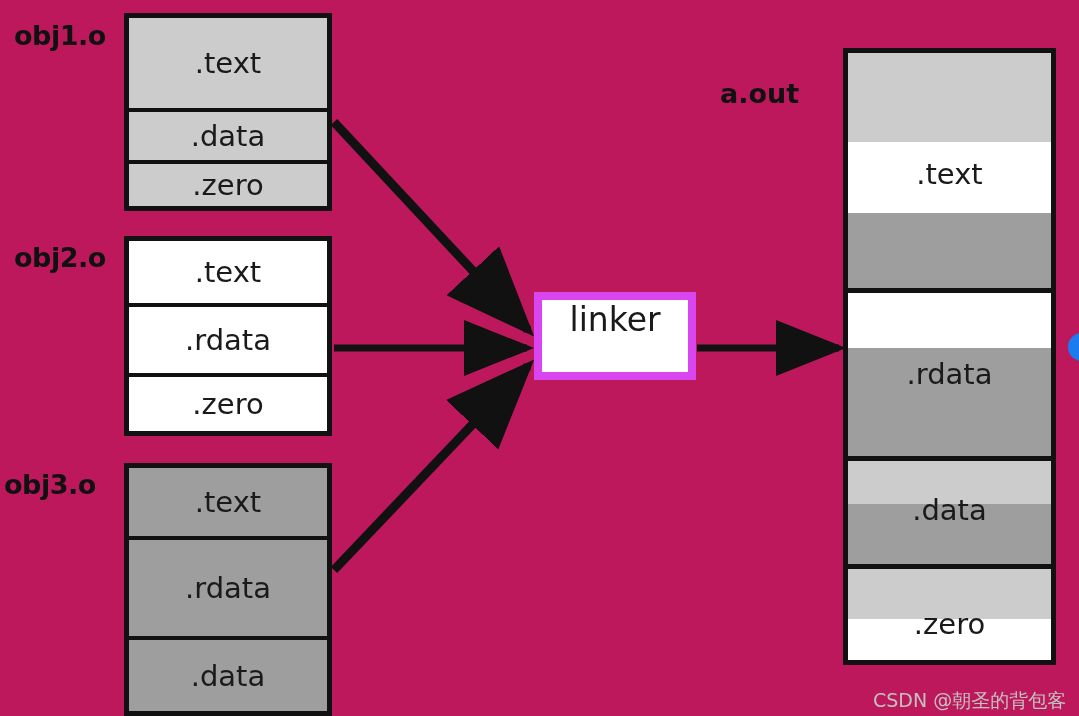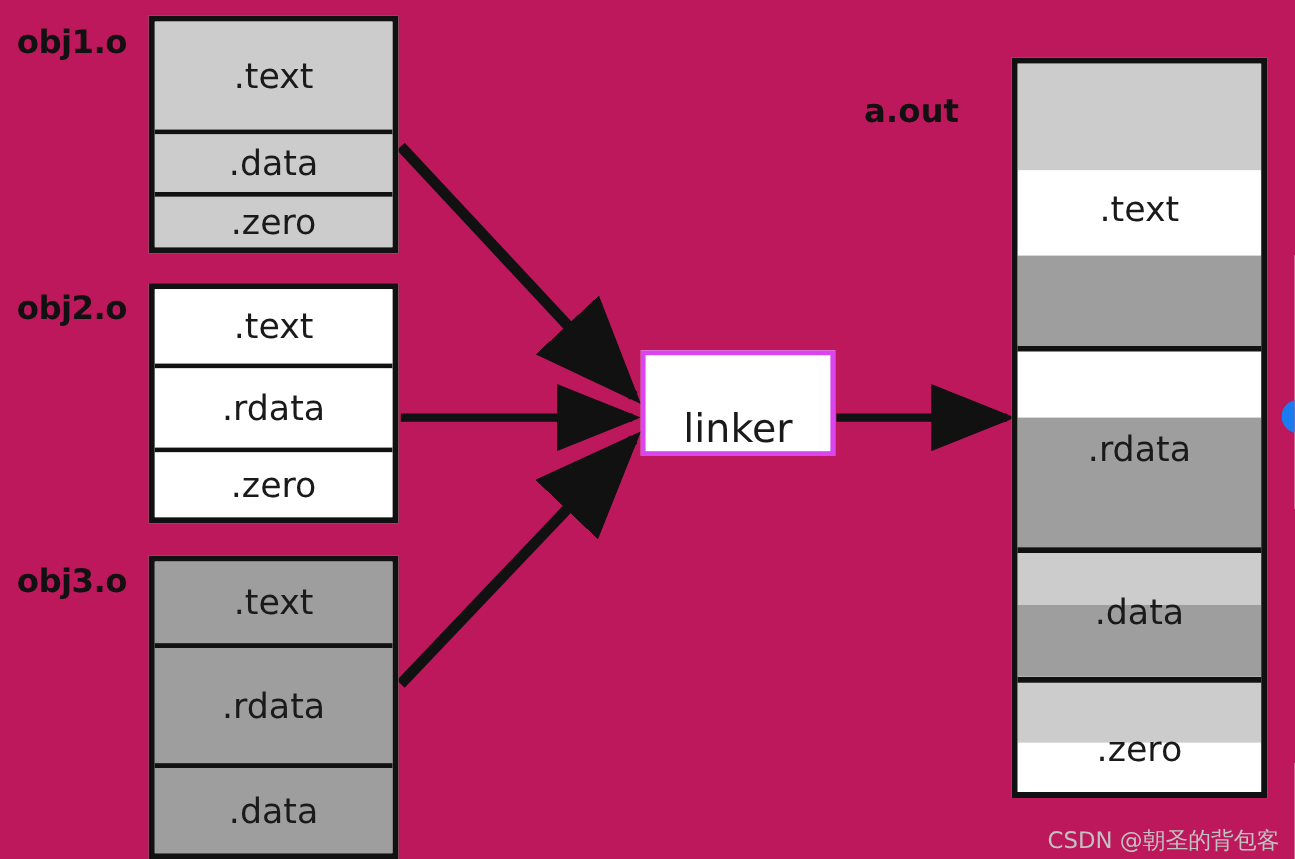--- a/index.html
+++ b/index.html
@@ -85,25 +85,25 @@
     right: 0;
     text-align: center;
     font-size: 29px;
     color: #1a1a1a;
     z-index: 2;
   }
 
   
   .linker-box {
     position: absolute;
-    border: 4px solid #d946ef;
-    box-sizing: border-box;
-    background: #ffffff;
-    display: flex;
-    align-items: flex-end;
+    border: 8px solid #d946ef;
+    box-sizing: border-box;
+    background: #ffffff;
+    display: flex;
+    align-items: flex-start;
     justify-content: center;
     font-size: 33px;
     color: #1a1a1a;
     z-index: 4;
   }
 
   
   #arrows {
     position: absolute;
     left: 0; top: 0;
@@ -168,21 +168,21 @@
       <span>.text</span>
     </div>
     <div class="obj-row" style="flex:0 0 70px; background:#ffffff;">
       <span>.rdata</span>
     </div>
     <div class="obj-row" style="flex:1 1 auto; background:#ffffff;">
       <span>.zero</span>
     </div>
   </div>
 
-  <div class="obj-label" style="left:14px; top:469px;">obj3.o</div>
+  <div class="obj-label" style="left:4px; top:469px;">obj3.o</div>
   <div class="obj-box" style="left:124px; top:463px; width:208px; height:253px;">
     <div class="obj-row" style="flex:0 0 72px; background:#9e9e9e;">
       <span>.text</span>
     </div>
     <div class="obj-row" style="flex:0 0 100px; background:#9e9e9e;">
       <span>.rdata</span>
     </div>
     <div class="obj-row" style="flex:1 1 auto; background:#9e9e9e;">
       <span>.data</span>
     </div>

